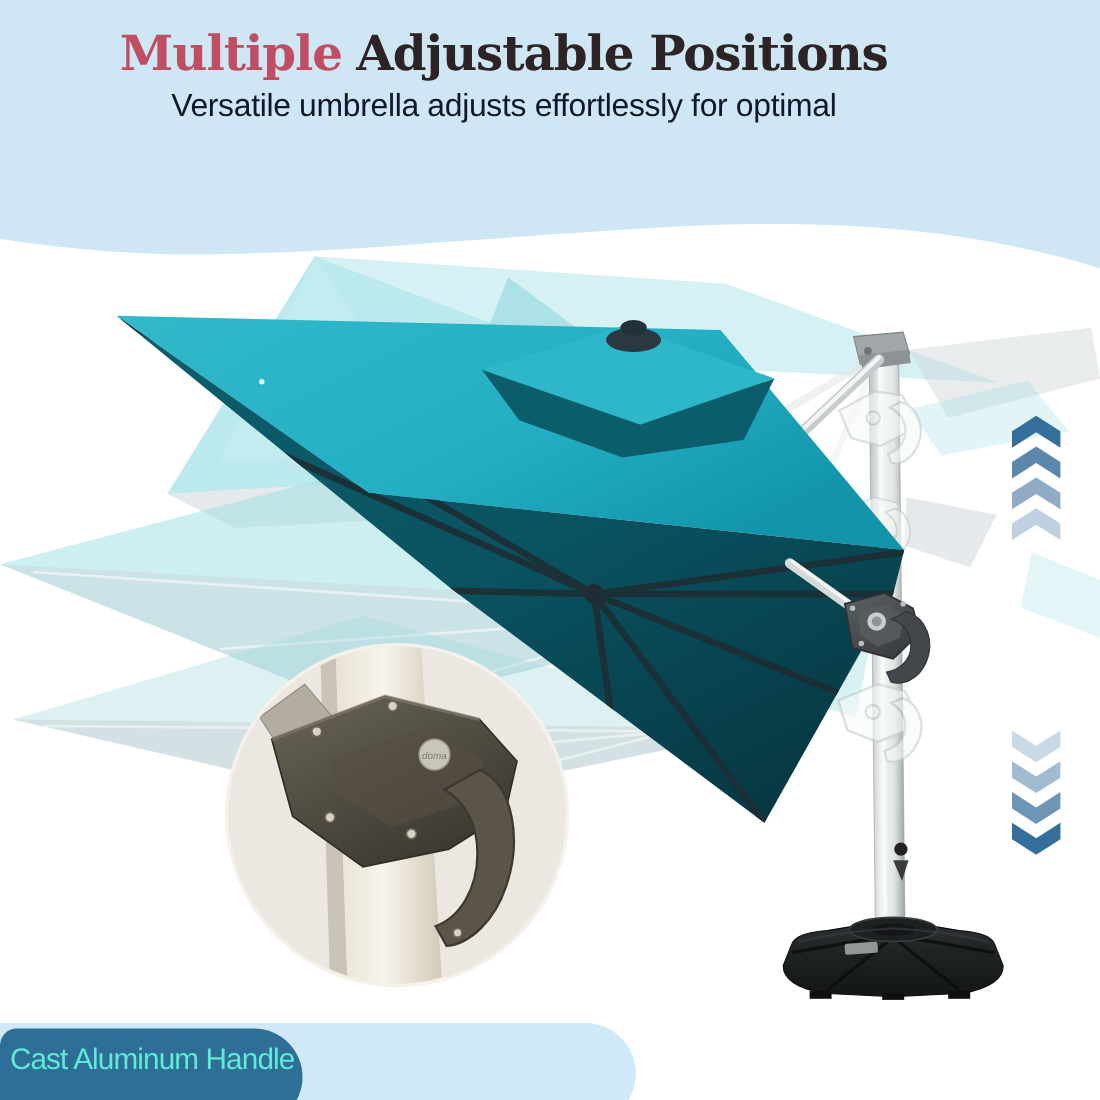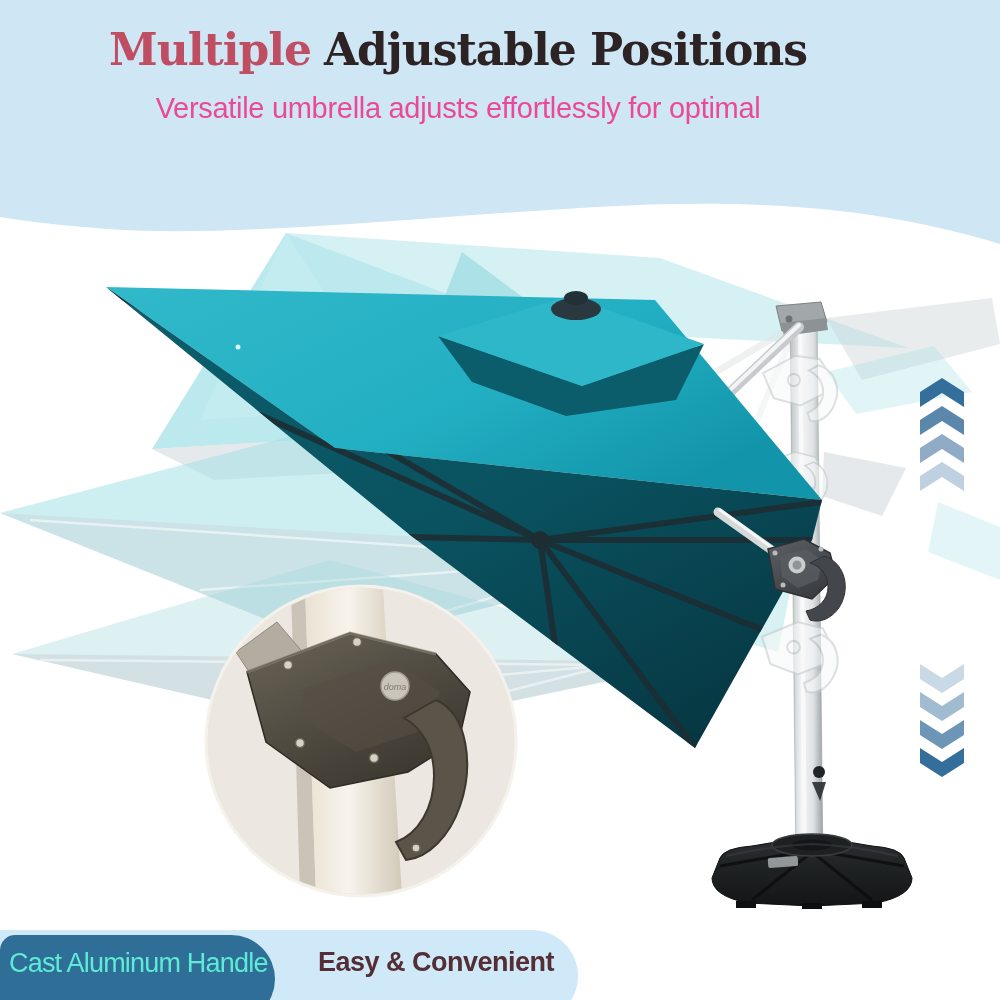--- a/index.html
+++ b/index.html
@@ -11,22 +11,22 @@
   svg.scene { position:absolute; inset:0; display:block; }
 
   
   .header { position:absolute; top:26px; left:0; width:916px; text-align:center; z-index:5; }
   .title {
     font-family:"DejaVu Serif", serif; font-weight:bold;
     font-size:44px; letter-spacing:-1px; color:#2d2224; line-height:1.1;
   }
   .title .accent { color:#c04e63; margin-right:13px; }
   .subtitle {
-    margin-top:12px; font-size:29px; letter-spacing:-0.3px;
-    color:#ec4899; line-height:44px; font-weight:normal;
+    font-size:29px; letter-spacing:-0.3px;
+    color:#0f172a; line-height:44px; font-weight:normal;
   }
 
   
   .tagline-pill {
     position:absolute; left:0; top:930px; width:578px; height:92px;
     background:#cfe9f8; border-radius:0 46px 46px 0; z-index:6;
   }
   .badge-pill {
     position:absolute; left:0; top:935px; width:275px; height:88px;
     background:#2f6f97; border-radius:16px 46px 46px 0; z-index:7;
@@ -236,15 +236,14 @@
     </div>
     <div class="subtitle">
       <div>Versatile umbrella adjusts effortlessly for optimal</div>
     </div>
   </div>
 
   <div class="tagline-pill"></div>
   <div class="badge-pill">
     <span class="badge-label">Cast Aluminum Handle</span>
   </div>
-  <div class="tagline-label">Easy &amp; Convenient</div>
 
 </div>
 
 </body></html>

